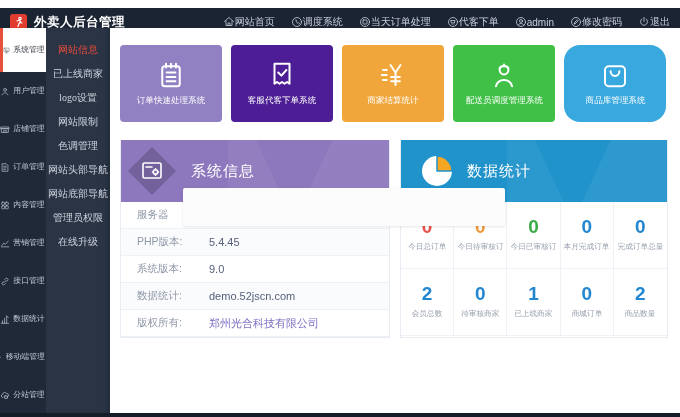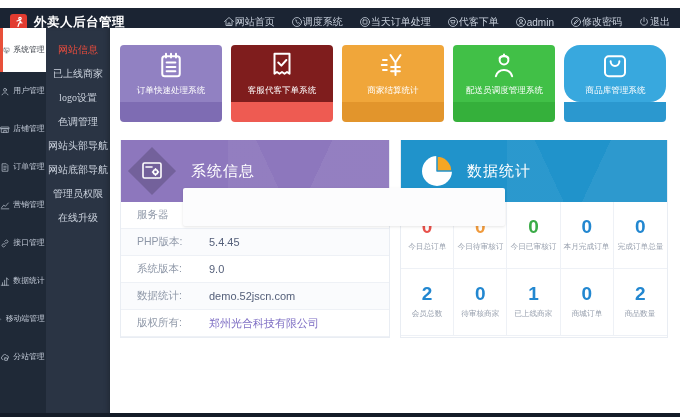--- a/index.html
+++ b/index.html
@@ -35,21 +35,21 @@
   .sub-item { height:24px; display:flex; align-items:center; justify-content:center;
               color:#cdd4df; font-size:10px; cursor:pointer; white-space:nowrap; }
   .sub-item.active { color:#e84c3d; }
 
   
   .main { flex:1; background:#ffffff; position:relative; padding:17px 12px 0 10px; }
 
   
   .tiles { display:flex; gap:9px; }
   .tile { width:102px; height:77px; border-radius:4px; overflow:hidden; cursor:pointer;
-          display:flex; flex-direction:column; color:#fff; }
+          display:flex; flex-direction:row; color:#fff; }
   .tile-top { flex:1; display:flex; flex-direction:column; align-items:center; justify-content:center; gap:4px; }
   .tile-top svg { width:30px; height:30px; }
   .tile-label { font-size:9px; white-space:nowrap; transform:scale(0.95); }
   .tile-band { height:20px; }
 
   
   .panels { display:flex; gap:10px; margin-top:18px; }
   .panel { background:#fff; border:1px solid #e9edf3; border-top:none; }
   .panel-sys { width:270px; }
   .panel-stats { width:268px; }
@@ -181,20 +181,29 @@
         <span class="side-label">店铺管理</span>
       </div>
       <div class="side-item">
         <svg viewBox="0 0 24 24">
             <path d="M6 3h9l4 4v14H6zM9 9h6M9 13h6M9 17h4"></path>
           </svg>
         <span class="side-label">订单管理</span>
       </div>
       <div class="side-item">
         <svg viewBox="0 0 24 24">
+            <rect x="4" y="4" width="7" height="7" rx="2"></rect>
+            <rect x="13" y="4" width="7" height="7" rx="2"></rect>
+            <rect x="4" y="13" width="7" height="7" rx="2"></rect>
+            <rect x="13" y="13" width="7" height="7" rx="2"></rect>
+          </svg>
+        <span class="side-label">内容管理</span>
+      </div>
+      <div class="side-item">
+        <svg viewBox="0 0 24 24">
             <path d="M3 20h18M4 17l5-6 4 3 7-8"></path>
           </svg>
         <span class="side-label">营销管理</span>
       </div>
       <div class="side-item">
         <svg viewBox="0 0 24 24">
             <path d="M9 15l6-6"></path>
             <path d="M11 7l2-2a3.5 3.5 0 015 5l-2 2M13 17l-2 2a3.5 3.5 0 01-5-5l2-2"></path>
           </svg>
         <span class="side-label">接口管理</span>
@@ -218,20 +227,21 @@
             <rect x="11" y="13" width="7" height="6" rx="1"></rect>
           </svg>
         <span class="side-label">分站管理</span>
       </div>
     </div>
 
     <div class="submenu">
       <div class="sub-item active">网站信息</div>
       <div class="sub-item">已上线商家</div>
       <div class="sub-item">logo设置</div>
+      <div class="sub-item">网站限制</div>
       <div class="sub-item">色调管理</div>
       <div class="sub-item">网站头部导航</div>
       <div class="sub-item">网站底部导航</div>
       <div class="sub-item">管理员权限</div>
       <div class="sub-item">在线升级</div>
     </div>
 
     <div class="main">
 
       <div class="tiles">
@@ -239,21 +249,21 @@
           <div class="tile-top" style="background: rgb(145, 129, 194);">
             <svg viewBox="0 0 24 24" style="stroke:#fff">
                 <rect x="5" y="5" width="14" height="16" rx="2"></rect>
                 <path d="M8 3v3M12 3v3M16 3v3M8.5 10h7M8.5 13.5h7M8.5 17h7"></path>
               </svg>
             <span class="tile-label">订单快速处理系统</span>
           </div>
           <div class="tile-band" style="background: rgb(126, 108, 179);"></div>
         </div>
         <div class="tile">
-          <div class="tile-top" style="background: #7f1d1d;">
+          <div class="tile-top" style="background: #4c1d95;">
             <svg viewBox="0 0 24 24" style="stroke:#fff">
                 <path d="M6 3h12v16l-2-1.4L14 19l-2-1.4L10 19l-2-1.4L6 19z"></path>
                 <path d="M9 10l2.5 2.5L15.5 8"></path>
               </svg>
             <span class="tile-label">客服代客下单系统</span>
           </div>
           <div class="tile-band" style="background: rgb(238, 91, 82);"></div>
         </div>
         <div class="tile">
           <div class="tile-top" style="background: rgb(240, 166, 58);">

